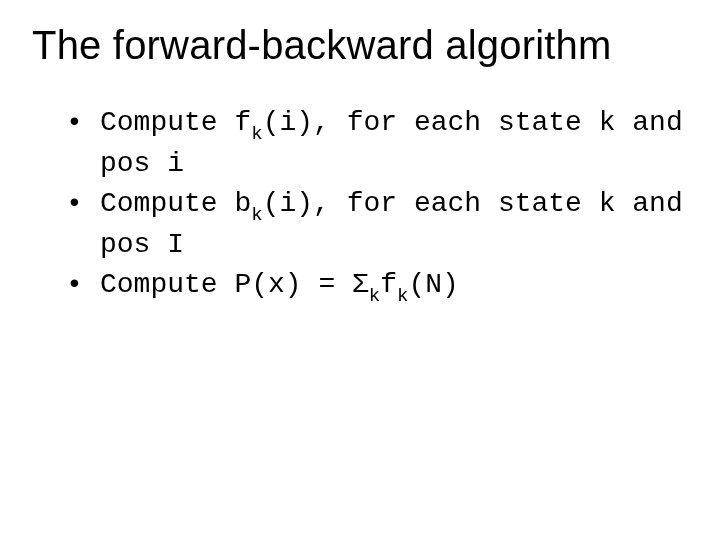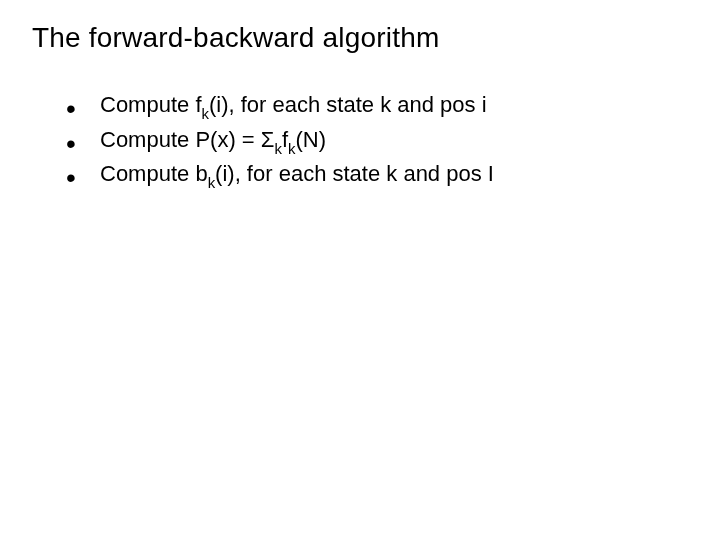--- a/index.html
+++ b/index.html
@@ -11,37 +11,38 @@
     font-family: Arial, Helvetica, sans-serif;
     color: #000000;
   }
   .slide {
     box-sizing: border-box;
     width: 720px;
     height: 540px;
     padding: 22px 32px 0 32px;
   }
   .title {
-    font-size: 28px;
+    font-size: 40px;
     font-weight: 400;
     letter-spacing: 0.2px;
     margin: 0 0 36px 0;
     line-height: 1.15;
   }
   ul.bullets {
     list-style: none;
     margin: 0;
     padding: 0 0 0 34px;
   }
   ul.bullets li {
     position: relative;
-    font-size: 22px;
+    font-size: 28px;
     line-height: 1.35;
     margin: 0 0 2px 0;
     padding-left: 34px;
+    font-family: Liberation Mono, monospace;
   }
   ul.bullets li::before {
     content: "•";
     position: absolute;
     left: 0;
     top: 0;
     font-size: 28px;
     line-height: 1.35;
   }
   .gap {
@@ -60,24 +61,24 @@
 <div class="slide">
   <h1 class="title">The forward-backward algorithm</h1>
 
   <ul class="bullets">
 
     <li>
       <span>Compute f</span><span class="sub">k</span><span>(i), for each state k and pos i</span>
     </li>
 
     <li>
-      <span>Compute P(x) = Σ</span><span class="sub">k</span><span>f</span><span class="sub">k</span><span>(N)</span>
+      <span>Compute b</span><span class="sub">k</span><span>(i), for each state k and pos I</span>
     </li>
 
     <li>
-      <span>Compute b</span><span class="sub">k</span><span>(i), for each state k and pos I</span>
+      <span>Compute P(x) = Σ</span><span class="sub">k</span><span>f</span><span class="sub">k</span><span>(N)</span>
     </li>
 
     <div class="gap"></div>
 
 
   </ul>
 </div>
 
 </body></html>

